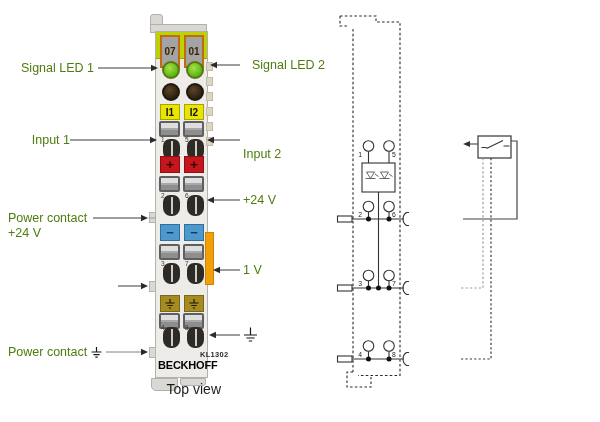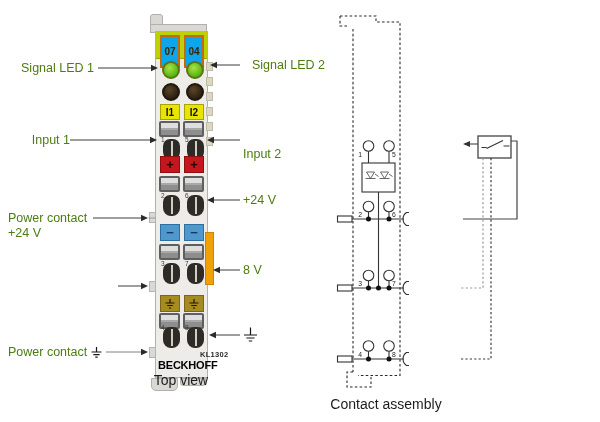--- a/index.html
+++ b/index.html
@@ -8,21 +8,21 @@
   .abs{position:absolute;}
   .lbl{position:absolute;font-size:12.5px;line-height:15px;color:#4d7c0f;white-space:nowrap;}
   .lbl.r{text-align:right;}
   .cap{position:absolute;font-size:14px;color:#1c1c1c;text-align:center;}
   
   .graypart{background:#d9d8d4;border:1px solid #b2b0aa;box-sizing:border-box;}
   .body{background:#edece8;border:1px solid #b3b1ab;box-sizing:border-box;}
   .band{background:#bdd104;border-bottom:1px solid #9aa800;box-sizing:border-box;}
   .sq{position:absolute;width:20px;height:17px;box-sizing:border-box;display:flex;
       align-items:center;justify-content:center;font-weight:bold;}
-  .sq.ch{height:33px;background:#0ea5e9;border:2px solid #c06a12;color:#3b2302;font-size:10px;}
+  .sq.ch{height:33px;background:#a3a3a3;border:2px solid #c06a12;color:#3b2302;font-size:10px;}
   .sq.io{height:16px;background:#e8e404;border:1px solid #a8a400;color:#111;font-size:10px;}
   .sq.plus{background:#c4161c;border:1px solid #8f0e13;color:#20403 ;color:#2a0505;font-size:13px;}
   .sq.minus{background:#4f98cd;border:1px solid #2f6f9e;color:#15395f;font-size:13px;}
   .sq.pe{background:#a68a22;border:1px solid #7c661a;}
   .led{position:absolute;width:18px;height:18px;border-radius:50%;box-sizing:border-box;}
   .led.on{background:radial-gradient(circle at 40% 35%,#a9e145,#55b613 70%);border:2px solid #5e7413;}
   .led.off{background:radial-gradient(circle at 40% 35%,#5a4526,#291e11 75%);border:2px solid #20180d;}
   .clamp{position:absolute;width:21px;height:16px;box-sizing:border-box;border:2px solid #5f5f5f;
          background:linear-gradient(#dedede 0 42%,#a8a8a8 42% 58%,#8e8e8e 58% 100%);border-radius:2px;}
   .hole{position:absolute;width:17px;height:21px;background:#2e2b26;border-radius:7px 7px 8px 8px;}
@@ -44,21 +44,21 @@
   <div>
     <div class="abs graypart" style="left:150px;top:14px;width:13px;height:19px;border-radius:3px 3px 0 0;"></div>
     <div class="abs graypart" style="left:150px;top:24px;width:57px;height:9px;"></div>
     <div class="abs body" style="left:155px;top:31px;width:53px;height:347px;"></div>
     <div class="abs band" style="left:156px;top:32px;width:51px;height:27px;"></div>
 
     <div class="sq ch" style="left:160px;top:35px;">
         <span>07</span>
       </div>
     <div class="sq ch" style="left:184px;top:35px;">
-        <span>04</span>
+        <span>01</span>
       </div>
 
     <div class="led on" style="left:162px;top:61px;"></div>
     <div class="led on" style="left:186px;top:61px;"></div>
     <div class="led off" style="left:162px;top:83px;"></div>
     <div class="led off" style="left:186px;top:83px;"></div>
 
     <div class="sq io" style="left:160px;top:104px;">
         <span>I1</span>
       </div>
@@ -147,24 +147,23 @@
   <div class="lbl" style="left:8px;top:345px;display:flex;align-items:center;gap:3px;">
     <span>Power contact</span>
     <svg width="13" height="13" viewBox="0 0 13 13" style="position:static">
       <path d="M6.5 1 V6 M1.5 6 H11.5 M3.4 8.6 H9.6 M5.3 11.2 H7.7" stroke="#161616" stroke-width="1.2" fill="none"></path>
     </svg>
   </div>
 
   <div class="lbl" style="left:252px;top:58px;">Signal LED 2</div>
   <div class="lbl" style="left:243px;top:147px;">Input 2</div>
   <div class="lbl" style="left:243px;top:193px;">+24 V</div>
-  <div class="lbl" style="left:243px;top:263px;">8 V</div>
-
-  <div class="cap" style="left:141px;top:372px;width:80px;">Top view</div>
-  <div class="cap" style="left:323px;top:396px;width:126px;">Contact assembly</div>
+  <div class="lbl" style="left:243px;top:263px;">1 V</div>
+
+  <div class="cap" style="left:141px;top:381px;width:80px;text-align:right;">Top view</div>
 
   <svg width="600" height="422" viewBox="0 0 600 422" style="pointer-events:none;">
 
     <g stroke="#3c3c3c" stroke-width="1">
       <path d="M98 68 H151"></path>
         <path d="M70 140 H150"></path>
         <path d="M93 218 H141"></path>
       <path d="M148.5 218 H156" stroke="#9a9a9a"></path>
       <path d="M118 286 H141"></path>
         <path d="M106 352 H141" stroke="#808080"></path>

